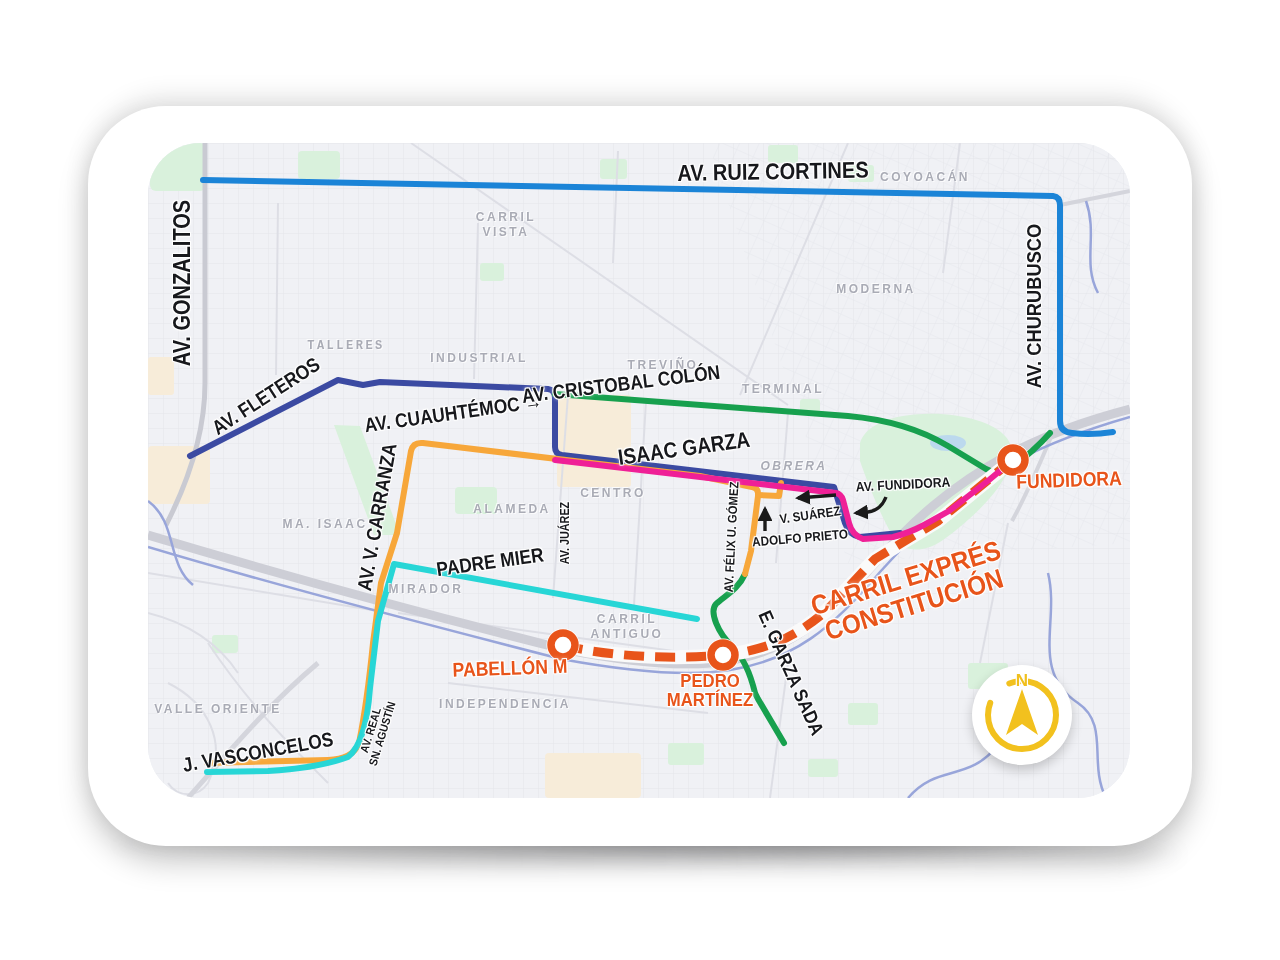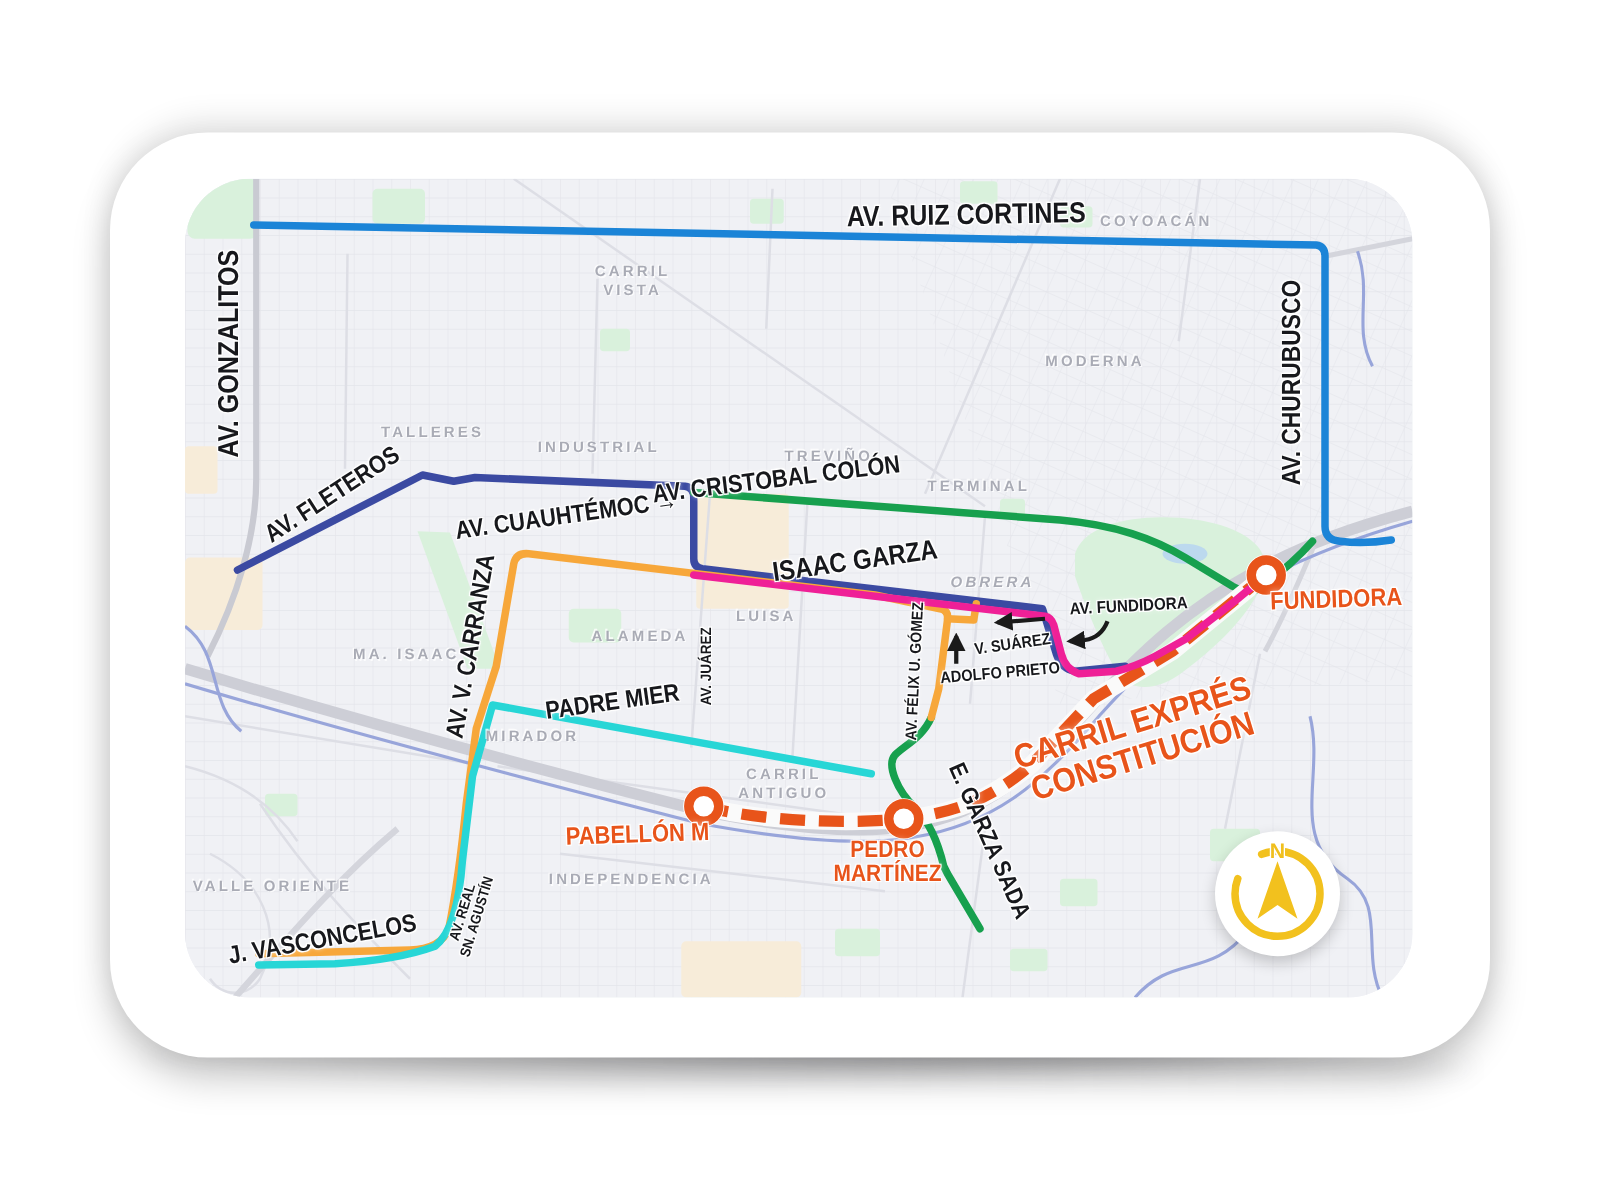--- a/index.html
+++ b/index.html
@@ -155,26 +155,26 @@
           <circle cx="575" cy="512" r="12" fill="#ffffff" stroke="#e8541a" stroke-width="7.5"></circle>
         </g>
       </svg>
 
       <div class="area" style="left:358px;top:82px;transform:translate(-50%,-50%);">
         <div>CARRIL</div>
           <div>VISTA</div>
       </div>
       <div class="area" style="left:777px;top:34px;transform:translate(-50%,-50%);">COYOACÁN</div>
       <div class="area" style="left:728px;top:104px;transform:translate(-50%,-50%);margin-top:42px;">MODERNA</div>
-      <div class="area" style="left:198px;top:203px;transform:translate(-50%,-50%);">TALLERES</div>
+      <div class="area" style="left:198px;top:203px;transform:translate(-50%,-50%);font-family:Liberation Mono, monospace;">TALLERES</div>
       <div class="area" style="left:331px;top:215px;transform:translate(-50%,-50%);">INDUSTRIAL</div>
       <div class="area" style="left:515px;top:222px;transform:translate(-50%,-50%);">TREVIÑO</div>
       <div class="area" style="left:635px;top:246px;transform:translate(-50%,-50%);">TERMINAL</div>
       <div class="area" style="left:646px;top:323px;transform:translate(-50%,-50%);font-style:italic;">OBRERA</div>
-      <div class="area" style="left:465px;top:350px;transform:translate(-50%,-50%);">LUISA</div>
+      <div class="area" style="left:465px;top:350px;transform:translate(-50%,-50%);">CENTRO</div>
       <div class="area" style="left:364px;top:366px;transform:translate(-50%,-50%);">ALAMEDA</div>
       <div class="area" style="left:177px;top:381px;transform:translate(-50%,-50%);">MA. ISAAC</div>
       <div class="area" style="left:278px;top:446px;transform:translate(-50%,-50%);">MIRADOR</div>
       <div class="area" style="left:479px;top:484px;transform:translate(-50%,-50%);">
         <div>CARRIL</div>
           <div>ANTIGUO</div>
       </div>
       <div class="area" style="left:357px;top:561px;transform:translate(-50%,-50%);">INDEPENDENCIA</div>
       <div class="area" style="left:70px;top:566px;transform:translate(-50%,-50%);">VALLE ORIENTE</div>
 

